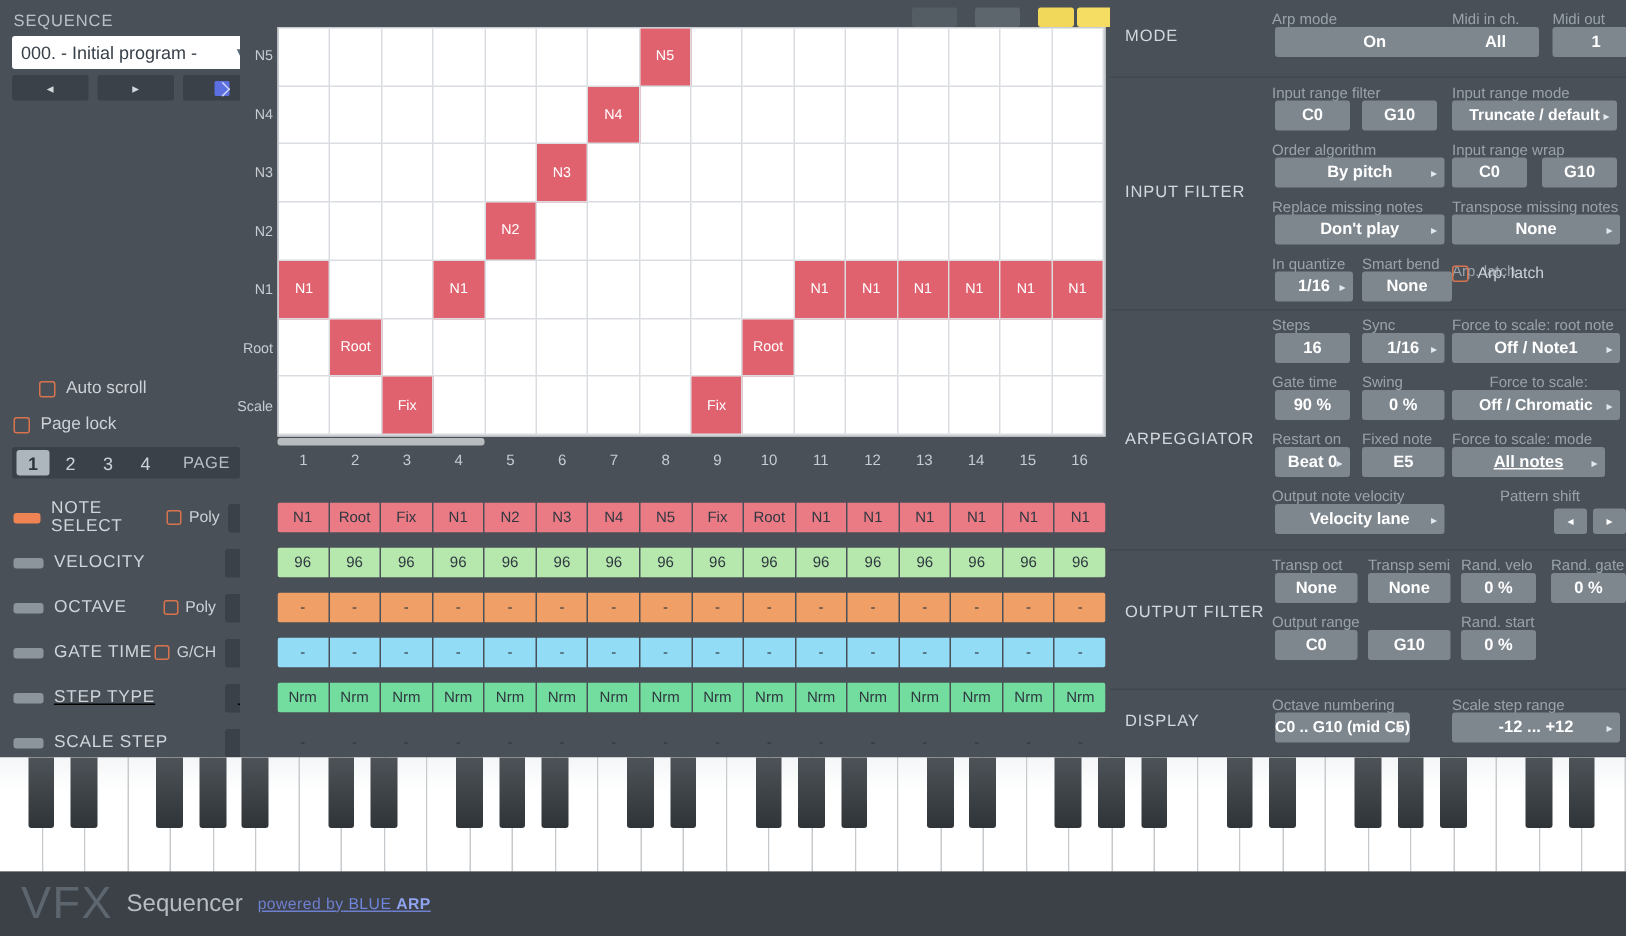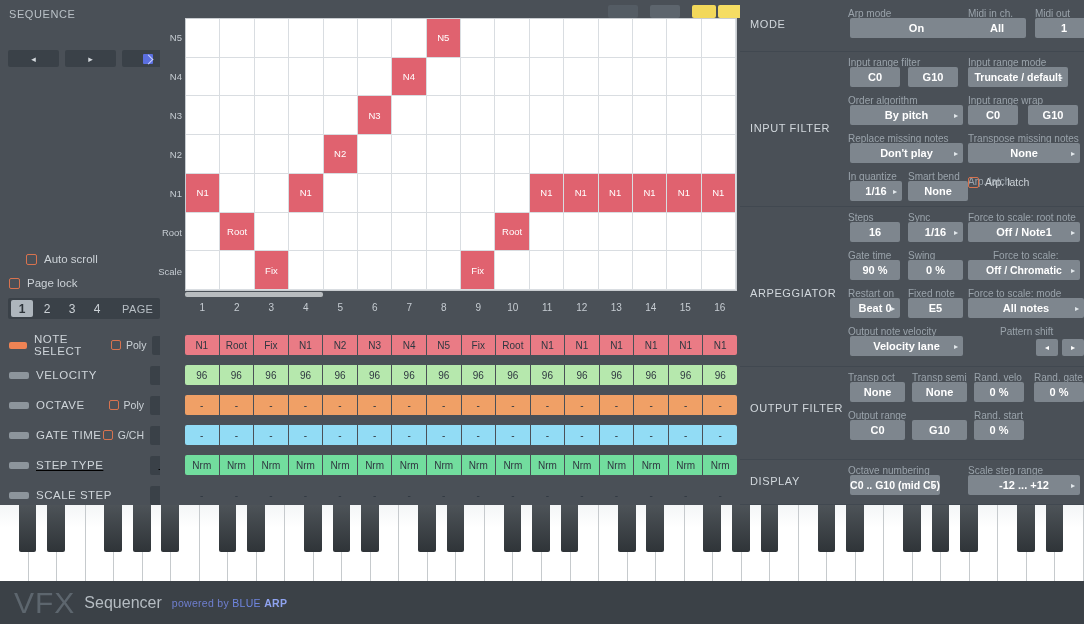--- a/index.html
+++ b/index.html
@@ -93,30 +93,34 @@
 
   
   #keyboard { position: absolute; left: 0; top: 505px; width: 1084px; height: 76px; background: #fff; }
   .wkey { position: absolute; top: 0; height: 76px; background: linear-gradient(#f4f6f7, #ffffff 30%, #ffffff); border-right: 1px solid #c6cacd; }
   .bkey { position: absolute; top: 0; height: 47px; background: linear-gradient(#4d5358, #2f3438); border-radius: 0 0 2px 2px; }
 
   
   #footer { position: absolute; left: 0; top: 581px; width: 1084px; height: 43px; background: #3b4147; display: flex; align-items: center; }
   .f-vfx { margin-left: 14px; font-size: 30px; color: #5d666e; letter-spacing: 1px; font-weight: normal; }
   .f-seq { margin-left: 9px; font-size: 16px; color: #b5bcc2; }
-  .f-pow { margin-left: 10px; font-size: 10.5px; color: #6f7fd0; letter-spacing: .3px; }
+  .f-pow { margin-left: 10px; font-size: 10.5px; color: #6f7fd0; letter-spacing: .3px; text-decoration: underline; }
   .f-blue { color: #6f86e0; } .f-arp { color: #8fa3f0; font-weight: bold; }
 </style>
 </head>
 <body>
 
 <div id="app">
 
   <div id="left-panel">
     <div class="seq-title">SEQUENCE</div>
+    <div class="seq-select">
+      <span>000. - Initial program -</span>
+      <span class="caret">▼</span>
+    </div>
     <div class="seq-btns">
       <div class="seq-btn">◂</div>
       <div class="seq-btn">▸</div>
       <div class="seq-btn">
           <span class="blue-sq"></span>
         </div>
     </div>
 
     <div class="chk-row r1">
       <span class="chk-circle"></span>
@@ -454,21 +458,21 @@
         <div class="fld" style="left: 228px; top: 18px; width: 58px;">All</div>
         <div class="fld-label" style="left: 295px; top: 8px;">Midi out ch.</div>
         <div class="fld" style="left: 295px; top: 18px; width: 58px;">1</div>
       </div>
       <div class="sect" style="top: 52px; height: 155px;">
         <div class="sect-title" style="top: 70px;">INPUT FILTER</div>
         <div class="fld-label" style="left: 108px; top: 5px;">Input range filter</div>
         <div class="fld" style="left: 110px; top: 15px; width: 50px;">C0</div>
         <div class="fld" style="left: 168px; top: 15px; width: 50px;">G10</div>
         <div class="fld-label" style="left: 228px; top: 5px;">Input range mode</div>
-        <div class="fld arrow small" style="left: 228px; top: 15px; width: 100px;">Truncate / default</div>
+        <div class="fld arrow small" style="left: 228px; top: 15px; width: 110px;">Truncate / default</div>
         <div class="fld-label" style="left: 108px; top: 43px;">Order algorithm</div>
         <div class="fld arrow" style="left: 110px; top: 53px; width: 113px;">By pitch</div>
         <div class="fld-label" style="left: 228px; top: 43px;">Input range wrap</div>
         <div class="fld" style="left: 228px; top: 53px; width: 50px;">C0</div>
         <div class="fld" style="left: 288px; top: 53px; width: 50px;">G10</div>
         <div class="fld-label" style="left: 108px; top: 81px;">Replace missing notes</div>
         <div class="fld arrow" style="left: 110px; top: 91px; width: 113px;">Don't play</div>
         <div class="fld-label" style="left: 228px; top: 81px;">Transpose missing notes</div>
         <div class="fld arrow" style="left: 228px; top: 91px; width: 112px;">None</div>
         <div class="fld-label" style="left: 108px; top: 119px;">In quantize</div>
@@ -493,21 +497,21 @@
         <div class="fld" style="left: 110px; top: 53px; width: 50px;">90 %</div>
         <div class="fld-label" style="left: 168px; top: 43px;">Swing</div>
         <div class="fld" style="left: 168px; top: 53px; width: 55px;">0 %</div>
         <div class="fld-label" style="left: 228px; top: 43px; margin-left: 25px;">Force to scale: scale</div>
         <div class="fld arrow small" style="left: 228px; top: 53px; width: 112px;">Off / Chromatic</div>
         <div class="fld-label" style="left: 108px; top: 81px;">Restart on</div>
         <div class="fld arrow" style="left: 110px; top: 91px; width: 50px;">Beat 0</div>
         <div class="fld-label" style="left: 168px; top: 81px;">Fixed note</div>
         <div class="fld" style="left: 168px; top: 91px; width: 55px;">E5</div>
         <div class="fld-label" style="left: 228px; top: 81px;">Force to scale: mode</div>
-        <div class="fld arrow" style="left: 228px; top: 91px; width: 116px;">All notes</div>
+        <div class="fld arrow" style="left: 228px; top: 91px; width: 102px; text-decoration: underline;">All notes</div>
         <div class="fld-label" style="left: 108px; top: 119px;">Output note velocity</div>
         <div class="fld arrow" style="left: 110px; top: 129px; width: 113px;">Velocity lane</div>
         <div class="fld-label" style="left: 260px; top: 119px;">Pattern shift</div>
         <div class="arrowbtn" style="left: 296px; top: 132px;">◂</div>
         <div class="arrowbtn" style="left: 322px; top: 132px;">▸</div>
       </div>
       <div class="sect" style="top: 367px; height: 93px;">
         <div class="sect-title" style="top: 35px;">OUTPUT FILTER</div>
         <div class="fld-label" style="left: 108px; top: 5px;">Transp oct</div>
         <div class="fld" style="left: 110px; top: 15px; width: 55px;">None</div>

